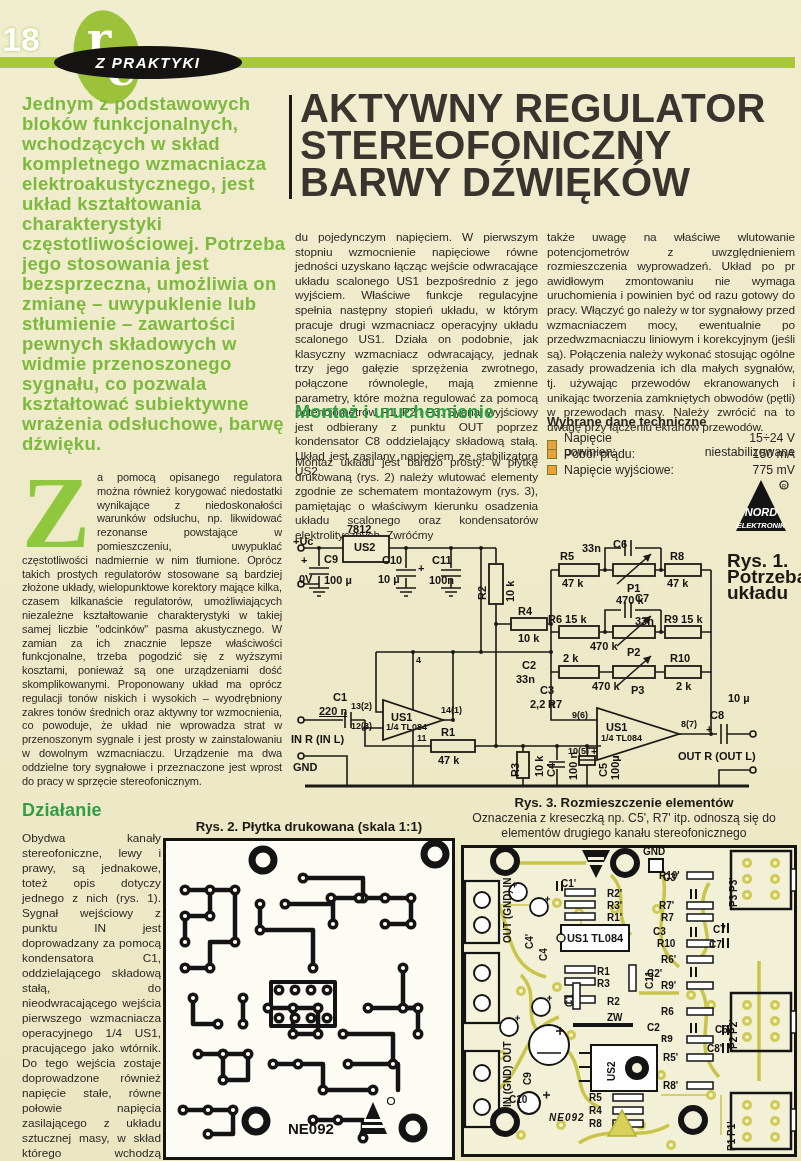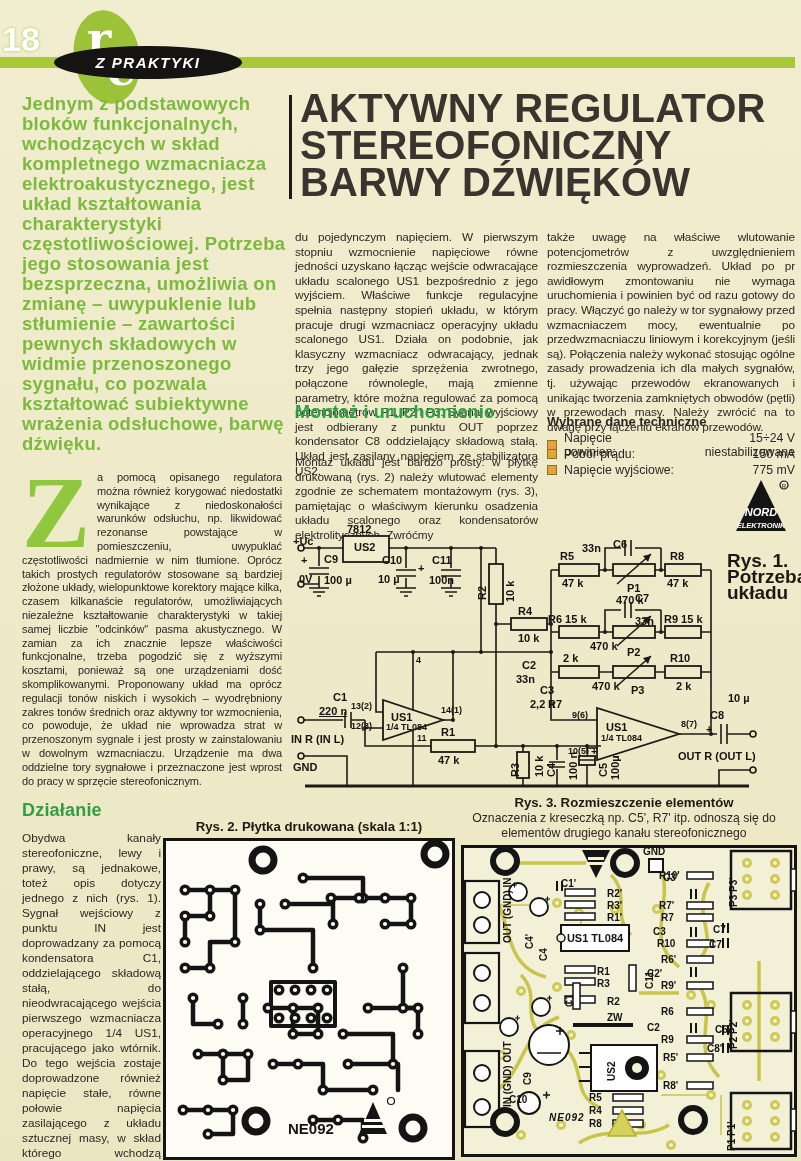--- a/index.html
+++ b/index.html
@@ -536,21 +536,21 @@
         <span class="fig-label" style="left: 202px; top: 28px;">C3'</span>
         <span class="fig-label" style="left: 198px; top: 56px;">R7'</span>
         <span class="fig-label" style="left: 200px; top: 68px;">R7</span>
         <span class="fig-label" style="left: 192px; top: 82px;">C3</span>
         <span class="fig-label" style="left: 196px; top: 94px;">R10</span>
         <span class="fig-label" style="left: 200px; top: 110px;">R6'</span>
         <span class="fig-label" style="left: 186px; top: 124px;">C2'</span>
         <span class="fig-label" style="left: 200px; top: 136px;">R9'</span>
         <span class="fig-label" style="left: 200px; top: 162px;">R6</span>
         <span class="fig-label" style="left: 186px; top: 178px;">C2</span>
-        <span class="fig-label" style="left: 200px; top: 190px;">R9</span>
+        <span class="fig-label" style="left: 200px; top: 190px; font-family: Liberation Mono, monospace;">R9</span>
         <span class="fig-label" style="left: 202px; top: 208px;">R5'</span>
         <span class="fig-label" style="left: 202px; top: 236px;">R8'</span>
         <span class="fig-label" style="left: 252px; top: 80px;">C7</span>
         <span class="fig-label" style="left: 248px; top: 95px;">C7'</span>
         <span class="fig-label" style="left: 254px; top: 180px;">C6</span>
         <span class="fig-label" style="left: 246px; top: 199px;">C8'</span>
         <span class="fig-label" style="left: 268px; top: 62px; transform: rotate(-90deg);">P3 P3'</span>
         <span class="fig-label" style="left: 268px; top: 204px; transform: rotate(-90deg);">P2 P2'</span>
         <span class="fig-label" style="left: 266px; top: 306px; transform: rotate(-90deg);">P1 P1'</span>
         <span class="fig-label" style="left: 100px; top: 34px;">C1'</span>

